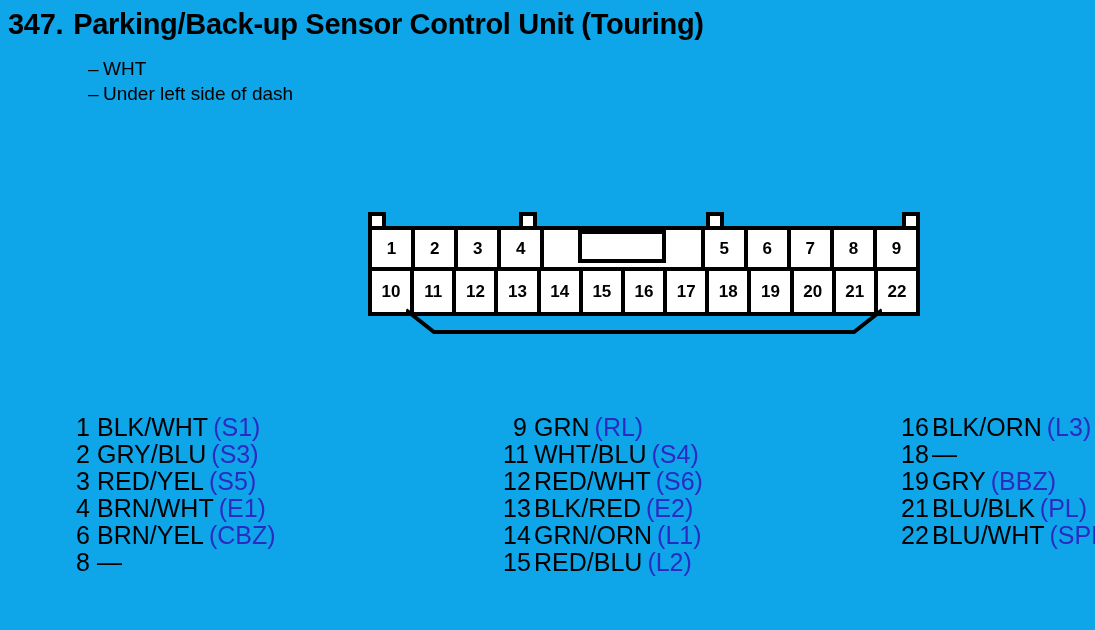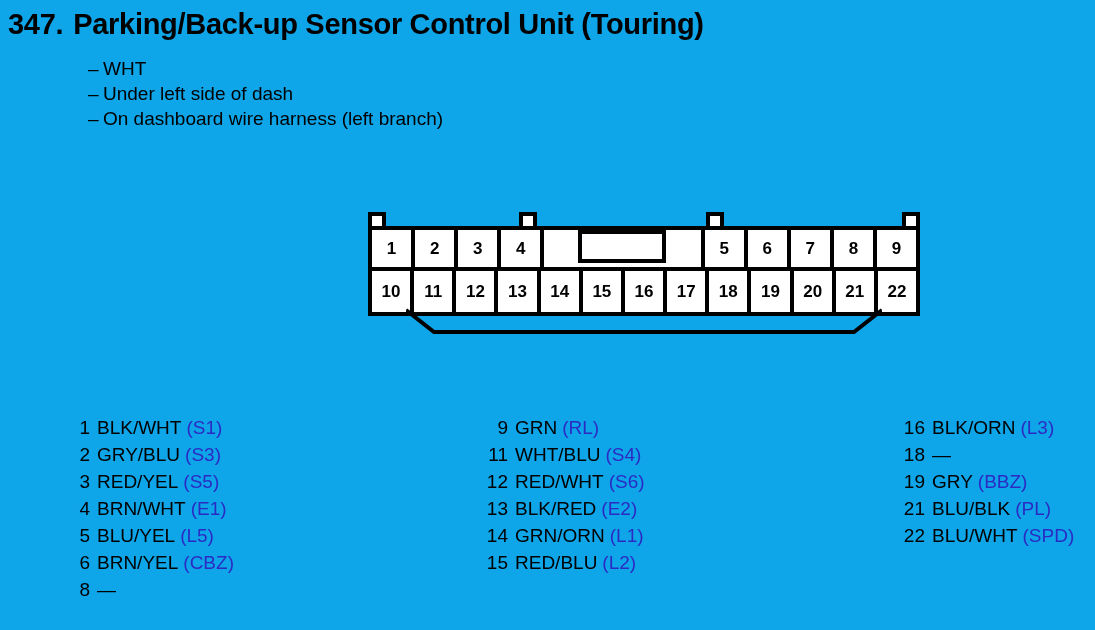--- a/index.html
+++ b/index.html
@@ -114,25 +114,25 @@
     position: absolute;
     left: 38px;
     top: 96px;
     width: 476px;
     height: 26px;
   }
 
   
   .pin-col {
     position: absolute;
-    font-size: 19px;
+    font-size: 25px;
     line-height: 27px;
   }
   #col-1 { left: 66px; top: 414px; }
-  #col-2 { left: 484px; top: 414px; }
+  #col-2 { left: 503px; top: 414px; }
   #col-3 { left: 901px; top: 414px; }
 
   .pin-row { white-space: nowrap; }
   .pin-num {
     display: inline-block;
     width: 24px;
     text-align: right;
     margin-right: 7px;
   }
   .pin-wire { color: #000; }
@@ -144,21 +144,20 @@
 
 <div id="page">
 
   <div id="title">
     <span class="num">347.</span><span>Parking/Back-up Sensor Control Unit (Touring)</span>
   </div>
 
   <div id="bullets">
       <div class="bullet-row"><span class="bullet-dash">–</span><span>WHT</span></div>
       <div class="bullet-row"><span class="bullet-dash">–</span><span>Under left side of dash</span></div>
-      <div class="bullet-row"><span class="bullet-dash">–</span><span>On dashboard wire harness (left branch)</span></div>
     </div>
 
   <div id="connector">
 
     <div class="tab" id="tab-1"></div>
     <div class="tab" id="tab-2"></div>
     <div class="tab" id="tab-3"></div>
     <div class="tab" id="tab-4"></div>
 
     <div class="conn-rows">
@@ -200,21 +199,20 @@
     <svg id="trapezoid" viewBox="0 0 476 26" preserveAspectRatio="none">
       <path d="M 0,2 L 28,24 L 448,24 L 476,2" fill="none" stroke="#000" stroke-width="4" stroke-linejoin="miter"></path>
     </svg>
   </div>
 
   <div class="pin-col" id="col-1">
       <div class="pin-row"><span class="pin-num">1</span><span class="pin-wire">BLK/WHT</span><span class="pin-code">(S1)</span></div>
       <div class="pin-row"><span class="pin-num">2</span><span class="pin-wire">GRY/BLU</span><span class="pin-code">(S3)</span></div>
       <div class="pin-row"><span class="pin-num">3</span><span class="pin-wire">RED/YEL</span><span class="pin-code">(S5)</span></div>
       <div class="pin-row"><span class="pin-num">4</span><span class="pin-wire">BRN/WHT</span><span class="pin-code">(E1)</span></div>
-      <div class="pin-row"><span class="pin-num">5</span><span class="pin-wire">BLU/YEL</span><span class="pin-code">(L5)</span></div>
       <div class="pin-row"><span class="pin-num">6</span><span class="pin-wire">BRN/YEL</span><span class="pin-code">(CBZ)</span></div>
       <div class="pin-row"><span class="pin-num">8</span><span class="pin-dash">—</span></div>
     </div>
   <div class="pin-col" id="col-2">
       <div class="pin-row"><span class="pin-num">9</span><span class="pin-wire">GRN</span><span class="pin-code">(RL)</span></div>
       <div class="pin-row"><span class="pin-num">11</span><span class="pin-wire">WHT/BLU</span><span class="pin-code">(S4)</span></div>
       <div class="pin-row"><span class="pin-num">12</span><span class="pin-wire">RED/WHT</span><span class="pin-code">(S6)</span></div>
       <div class="pin-row"><span class="pin-num">13</span><span class="pin-wire">BLK/RED</span><span class="pin-code">(E2)</span></div>
       <div class="pin-row"><span class="pin-num">14</span><span class="pin-wire">GRN/ORN</span><span class="pin-code">(L1)</span></div>
       <div class="pin-row"><span class="pin-num">15</span><span class="pin-wire">RED/BLU</span><span class="pin-code">(L2)</span></div>

